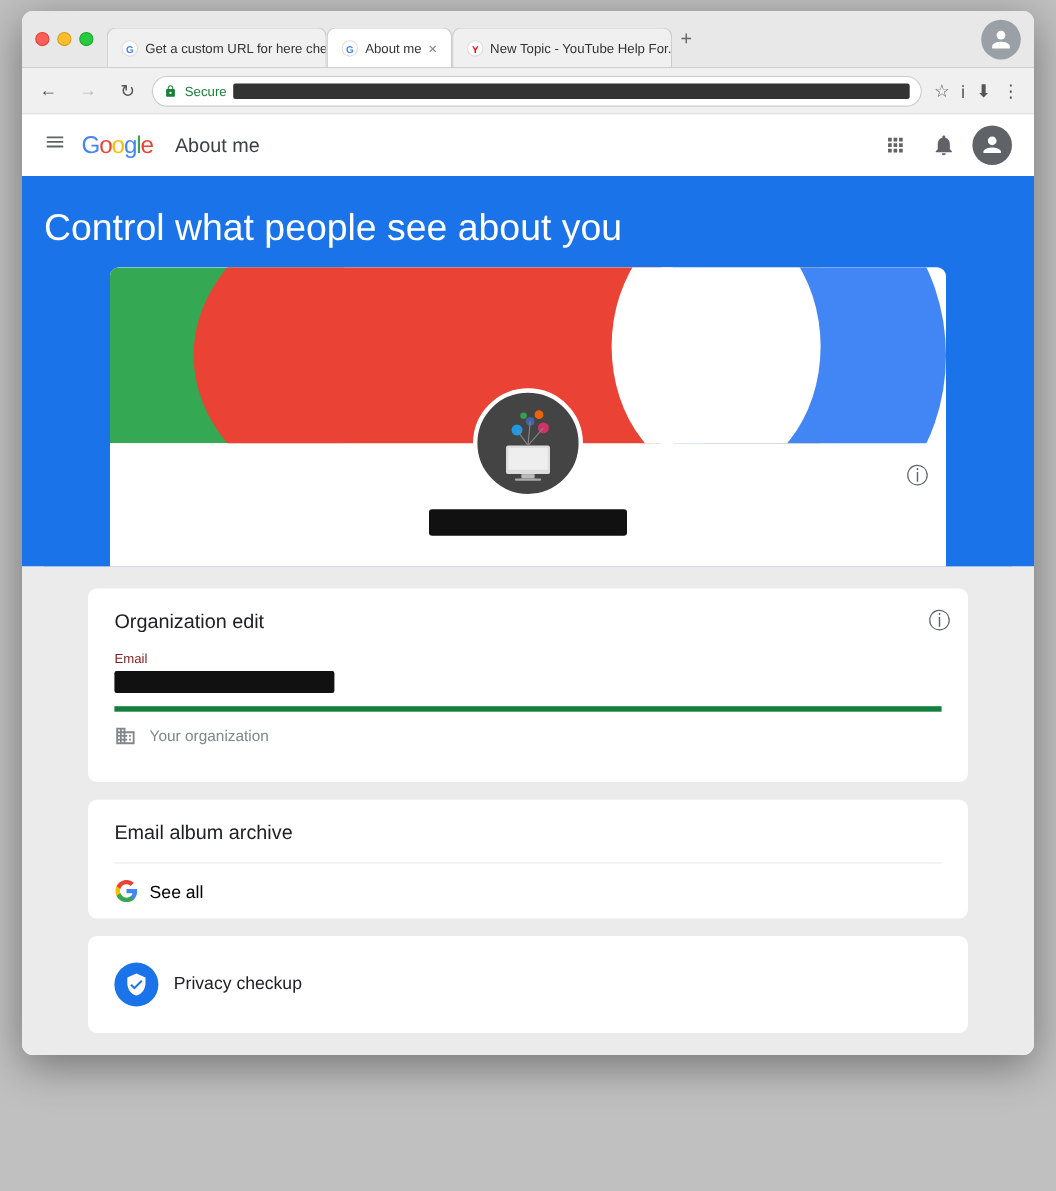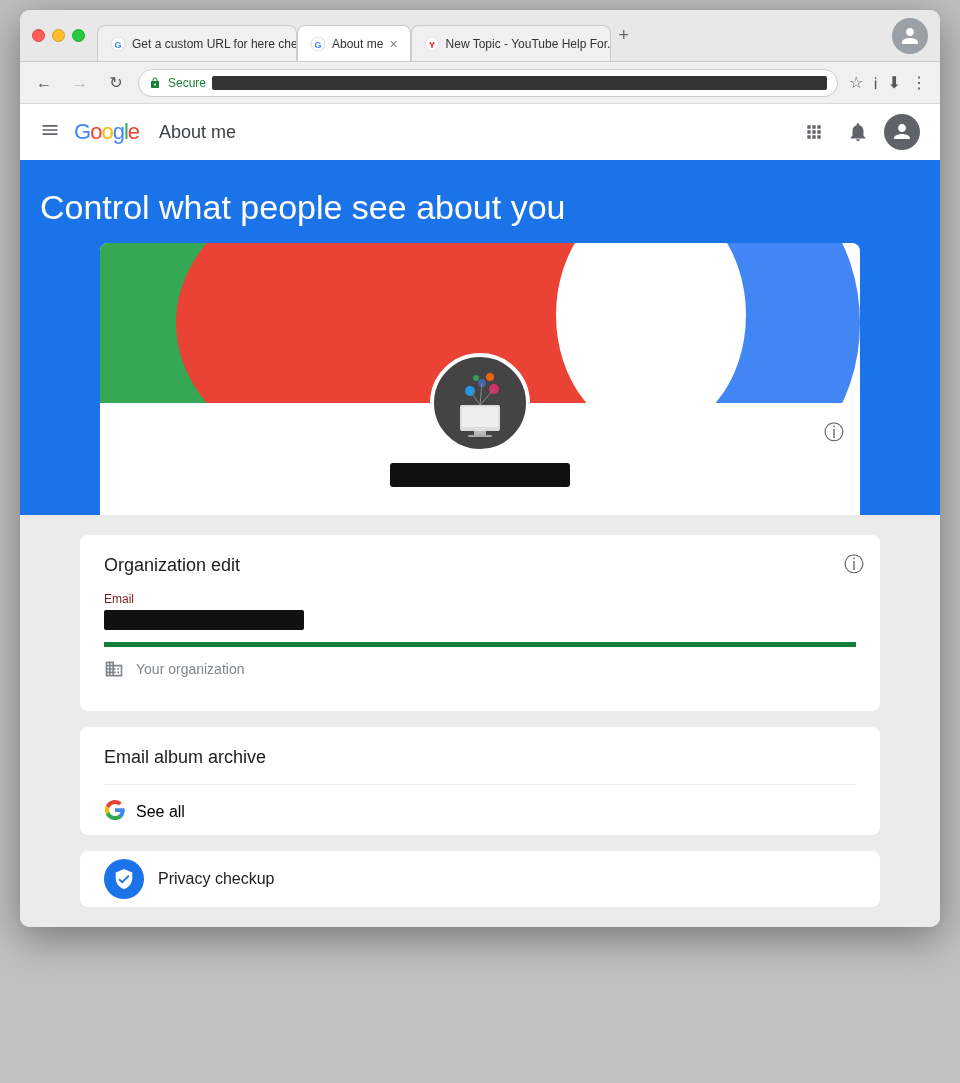--- a/index.html
+++ b/index.html
@@ -435,21 +435,21 @@
     
     .g-icon {
       width: 22px;
       height: 22px;
       flex-shrink: 0;
     }
     
     .privacy-row {
       background: #fff;
       border-radius: 8px;
-      padding: 8px 24px;
+      padding: 24px 24px;
       display: flex;
       align-items: center;
       gap: 14px;
       margin-top: 12px;
     }
     .privacy-icon {
       width: 40px;
       height: 40px;
       border-radius: 50%;
       background: #1a73e8;

